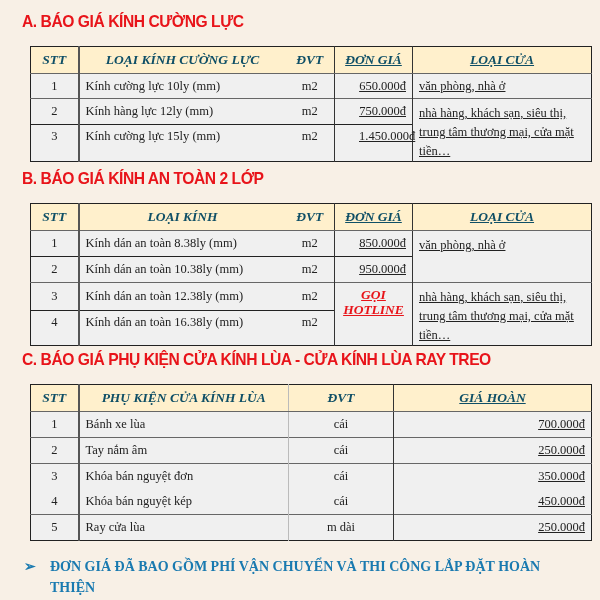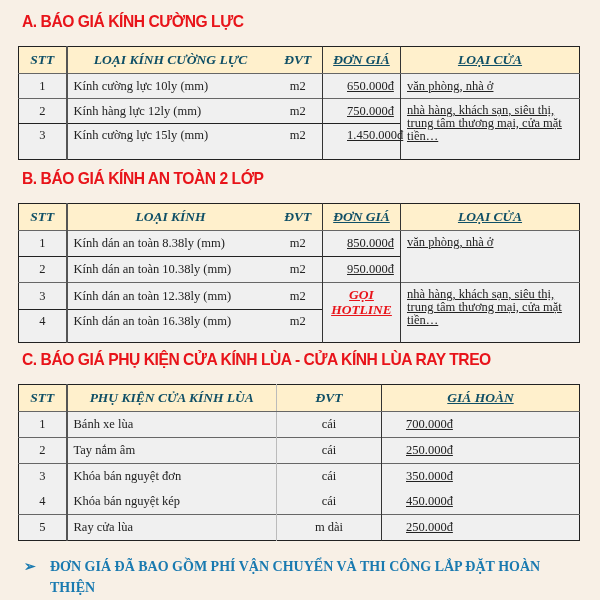--- a/index.html
+++ b/index.html
@@ -5,38 +5,38 @@
   * { box-sizing: border-box; margin: 0; padding: 0; }
   html, body { width: 600px; height: 600px; overflow: hidden; }
   body { background: #f8f0e6; font-family: "Liberation Serif", serif; color: #1a1a1a; position: relative; }
   .section-title {
     position: absolute; left: 22px;
     font-family: "Liberation Sans", sans-serif;
     font-size: 17px; font-weight: bold; color: #e8141a;
     letter-spacing: -0.5px; transform: scaleX(0.92); transform-origin: left center;
     white-space: nowrap;
   }
-  table { position: absolute; left: 18px; width: 561px; border-collapse: collapse; table-layout: fixed; font-size: 12.5px; }
+  table { position: absolute; left: 30px; width: 561px; border-collapse: collapse; table-layout: fixed; font-size: 12.5px; }
   table, th, td { border-color: #111; }
   table { border: 1.5px solid #222; }
   th {
     background: #fff0cc; color: #0f4f66;
     font-family: "Liberation Serif", serif; font-style: italic; font-weight: bold;
     font-size: 13.5px; height: 27px; text-align: center; vertical-align: middle;
     border-bottom: 1.5px solid #666;
   }
   td { background: #f0f0f0; height: 25px; vertical-align: middle; padding: 0 6px; color: #222; }
   .c-stt { text-align: center; }
   .c-unit { text-align: center; margin-top: 20px; }
-  .c-price { text-align: left; padding-left: 24px; }
+  .c-price { text-align: right; padding-left: 24px; }
   .vsep { border-left: 2px solid #555; }
   .vsep1 { border-left: 1px solid #333; text-decoration: underline; }
   .hsep { border-top: 1.5px solid #666; }
   .hline { border-top: 1px solid #222; }
-  .door { line-height: 13px; vertical-align: top; padding-top: 5px; }
+  .door { line-height: 19px; vertical-align: top; padding-top: 5px; }
   .hotline { color: #e8141a; font-style: italic; font-weight: bold; text-align: center; font-size: 13.5px; line-height: 15px; vertical-align: top; padding-top: 4px; margin-left: 18px; }
   .note {
     position: absolute; left: 22px; top: 556px; width: 560px;
     color: #1a7ab0; font-family: "Liberation Serif", serif; font-weight: bold;
     font-size: 14px; line-height: 21px; padding-left: 28px;
   }
   .note .arrow { position: absolute; left: 2px; top: 0; color: #1a7ab0; font-size: 14px; }
   .lightsep { border-left: 1px solid #bbb; }
 </style>
 </head>

